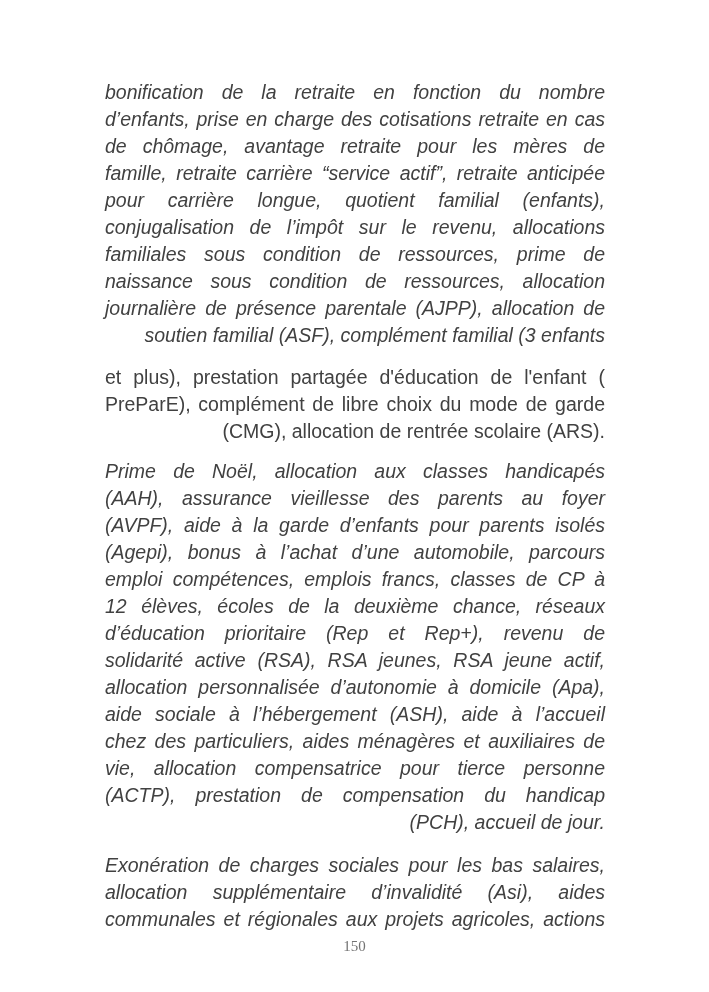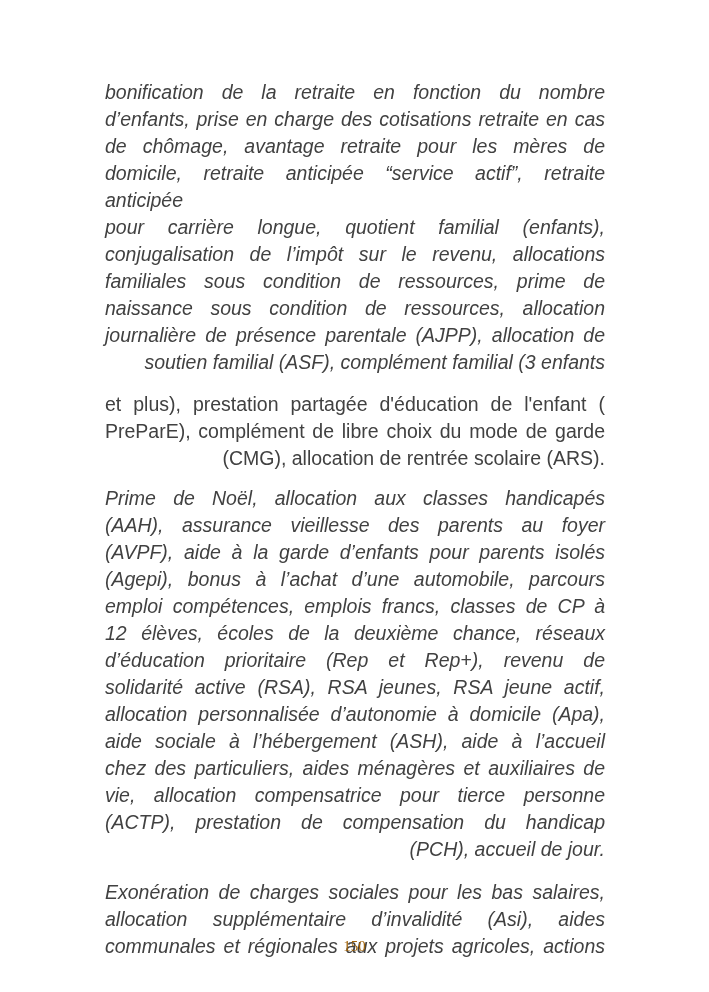--- a/index.html
+++ b/index.html
@@ -41,33 +41,33 @@
   }
   .page-number {
     position: absolute;
     top: 938px;
     left: 0;
     right: 0;
     text-align: center;
     font-family: "Liberation Serif", serif;
     font-style: normal;
     font-size: 15px;
-    color: #a16207;
+    color: #737373;
   }
 </style>
 </head>
 <body>
 
 <div class="page">
   <div class="text-block" id="text-block">
       <div class="para italic" style="margin-top: 0px;">
         <div class="line justify">bonification de la retraite en fonction du nombre</div>
         <div class="line justify">d’enfants, prise en charge des cotisations retraite en cas</div>
         <div class="line justify">de chômage, avantage retraite pour les mères de</div>
-        <div class="line justify">domicile, retraite anticipée “service actif”, retraite anticipée</div>
+        <div class="line justify">famille, retraite carrière “service actif”, retraite anticipée</div>
         <div class="line justify">pour carrière longue, quotient familial (enfants),</div>
         <div class="line justify">conjugalisation de l’impôt sur le revenu, allocations</div>
         <div class="line justify">familiales sous condition de ressources, prime de</div>
         <div class="line justify">naissance sous condition de ressources, allocation</div>
         <div class="line justify">journalière de présence parentale (AJPP), allocation de</div>
         <div class="line plain">soutien familial (ASF), complément familial (3 enfants</div>
       </div>
       <div class="para normal" style="margin-top: 15px;">
         <div class="line justify">et plus), prestation partagée d'éducation de l'enfant (</div>
         <div class="line justify">PreParE), complément de libre choix du mode de garde</div>

